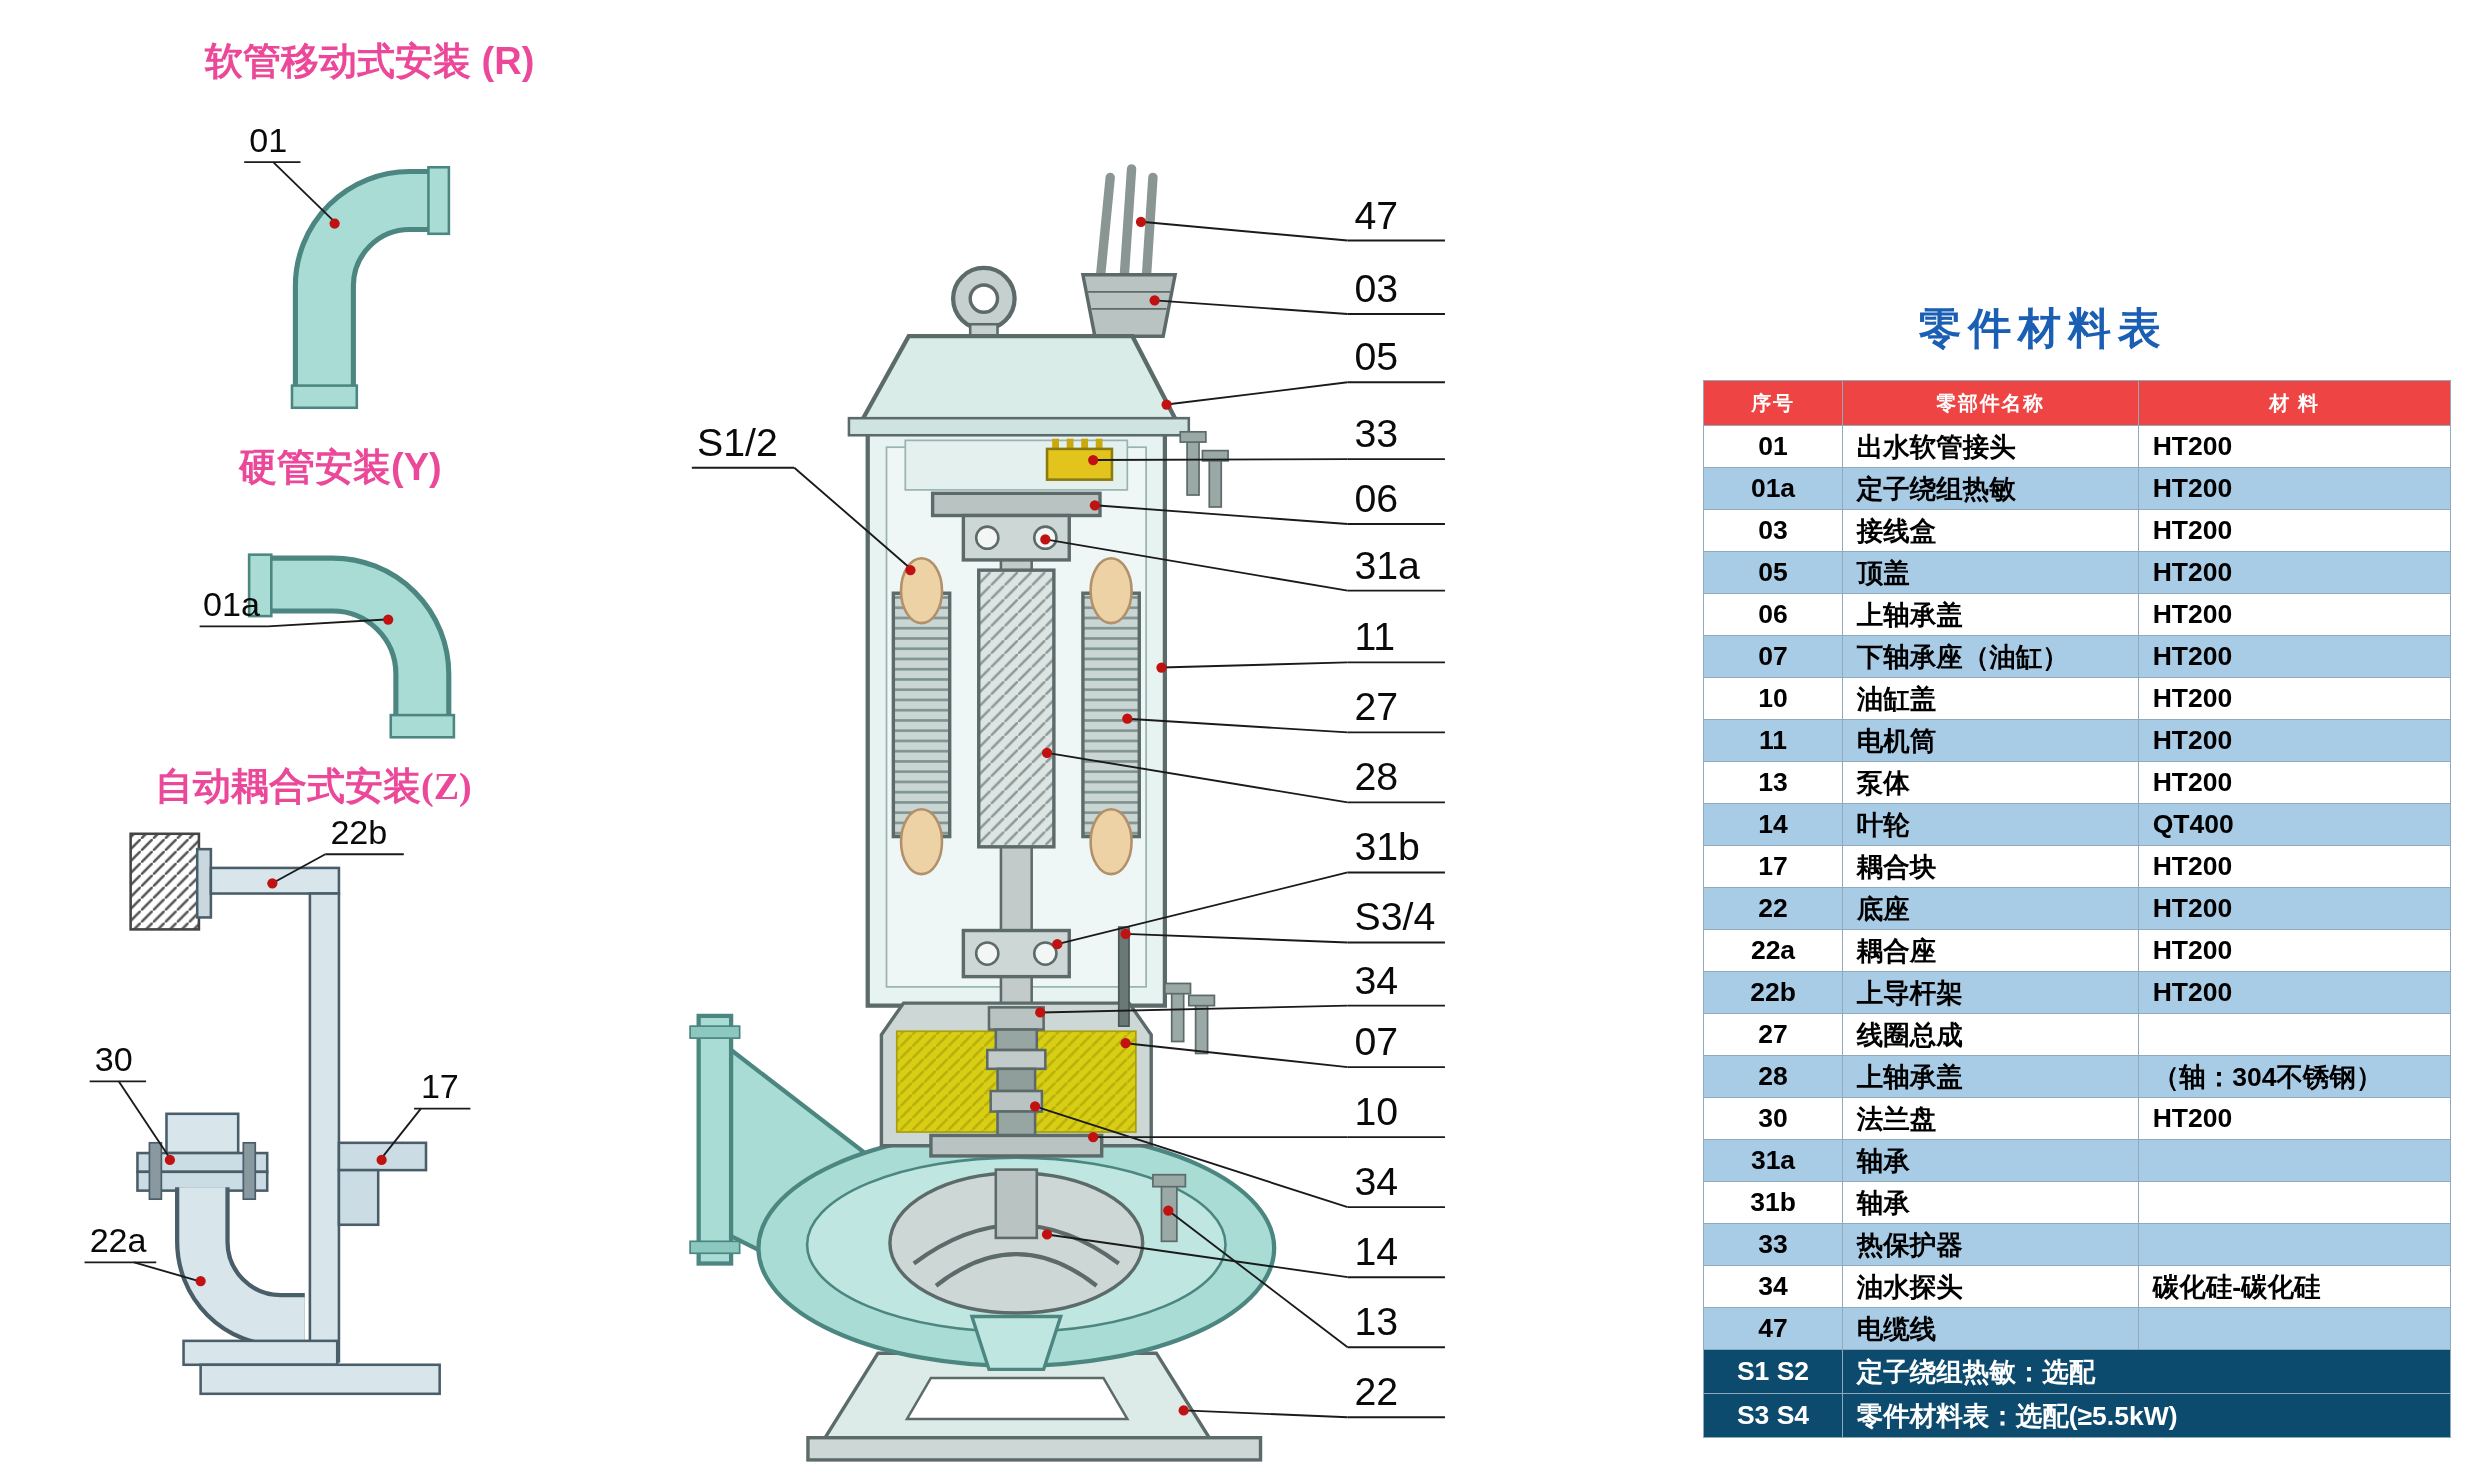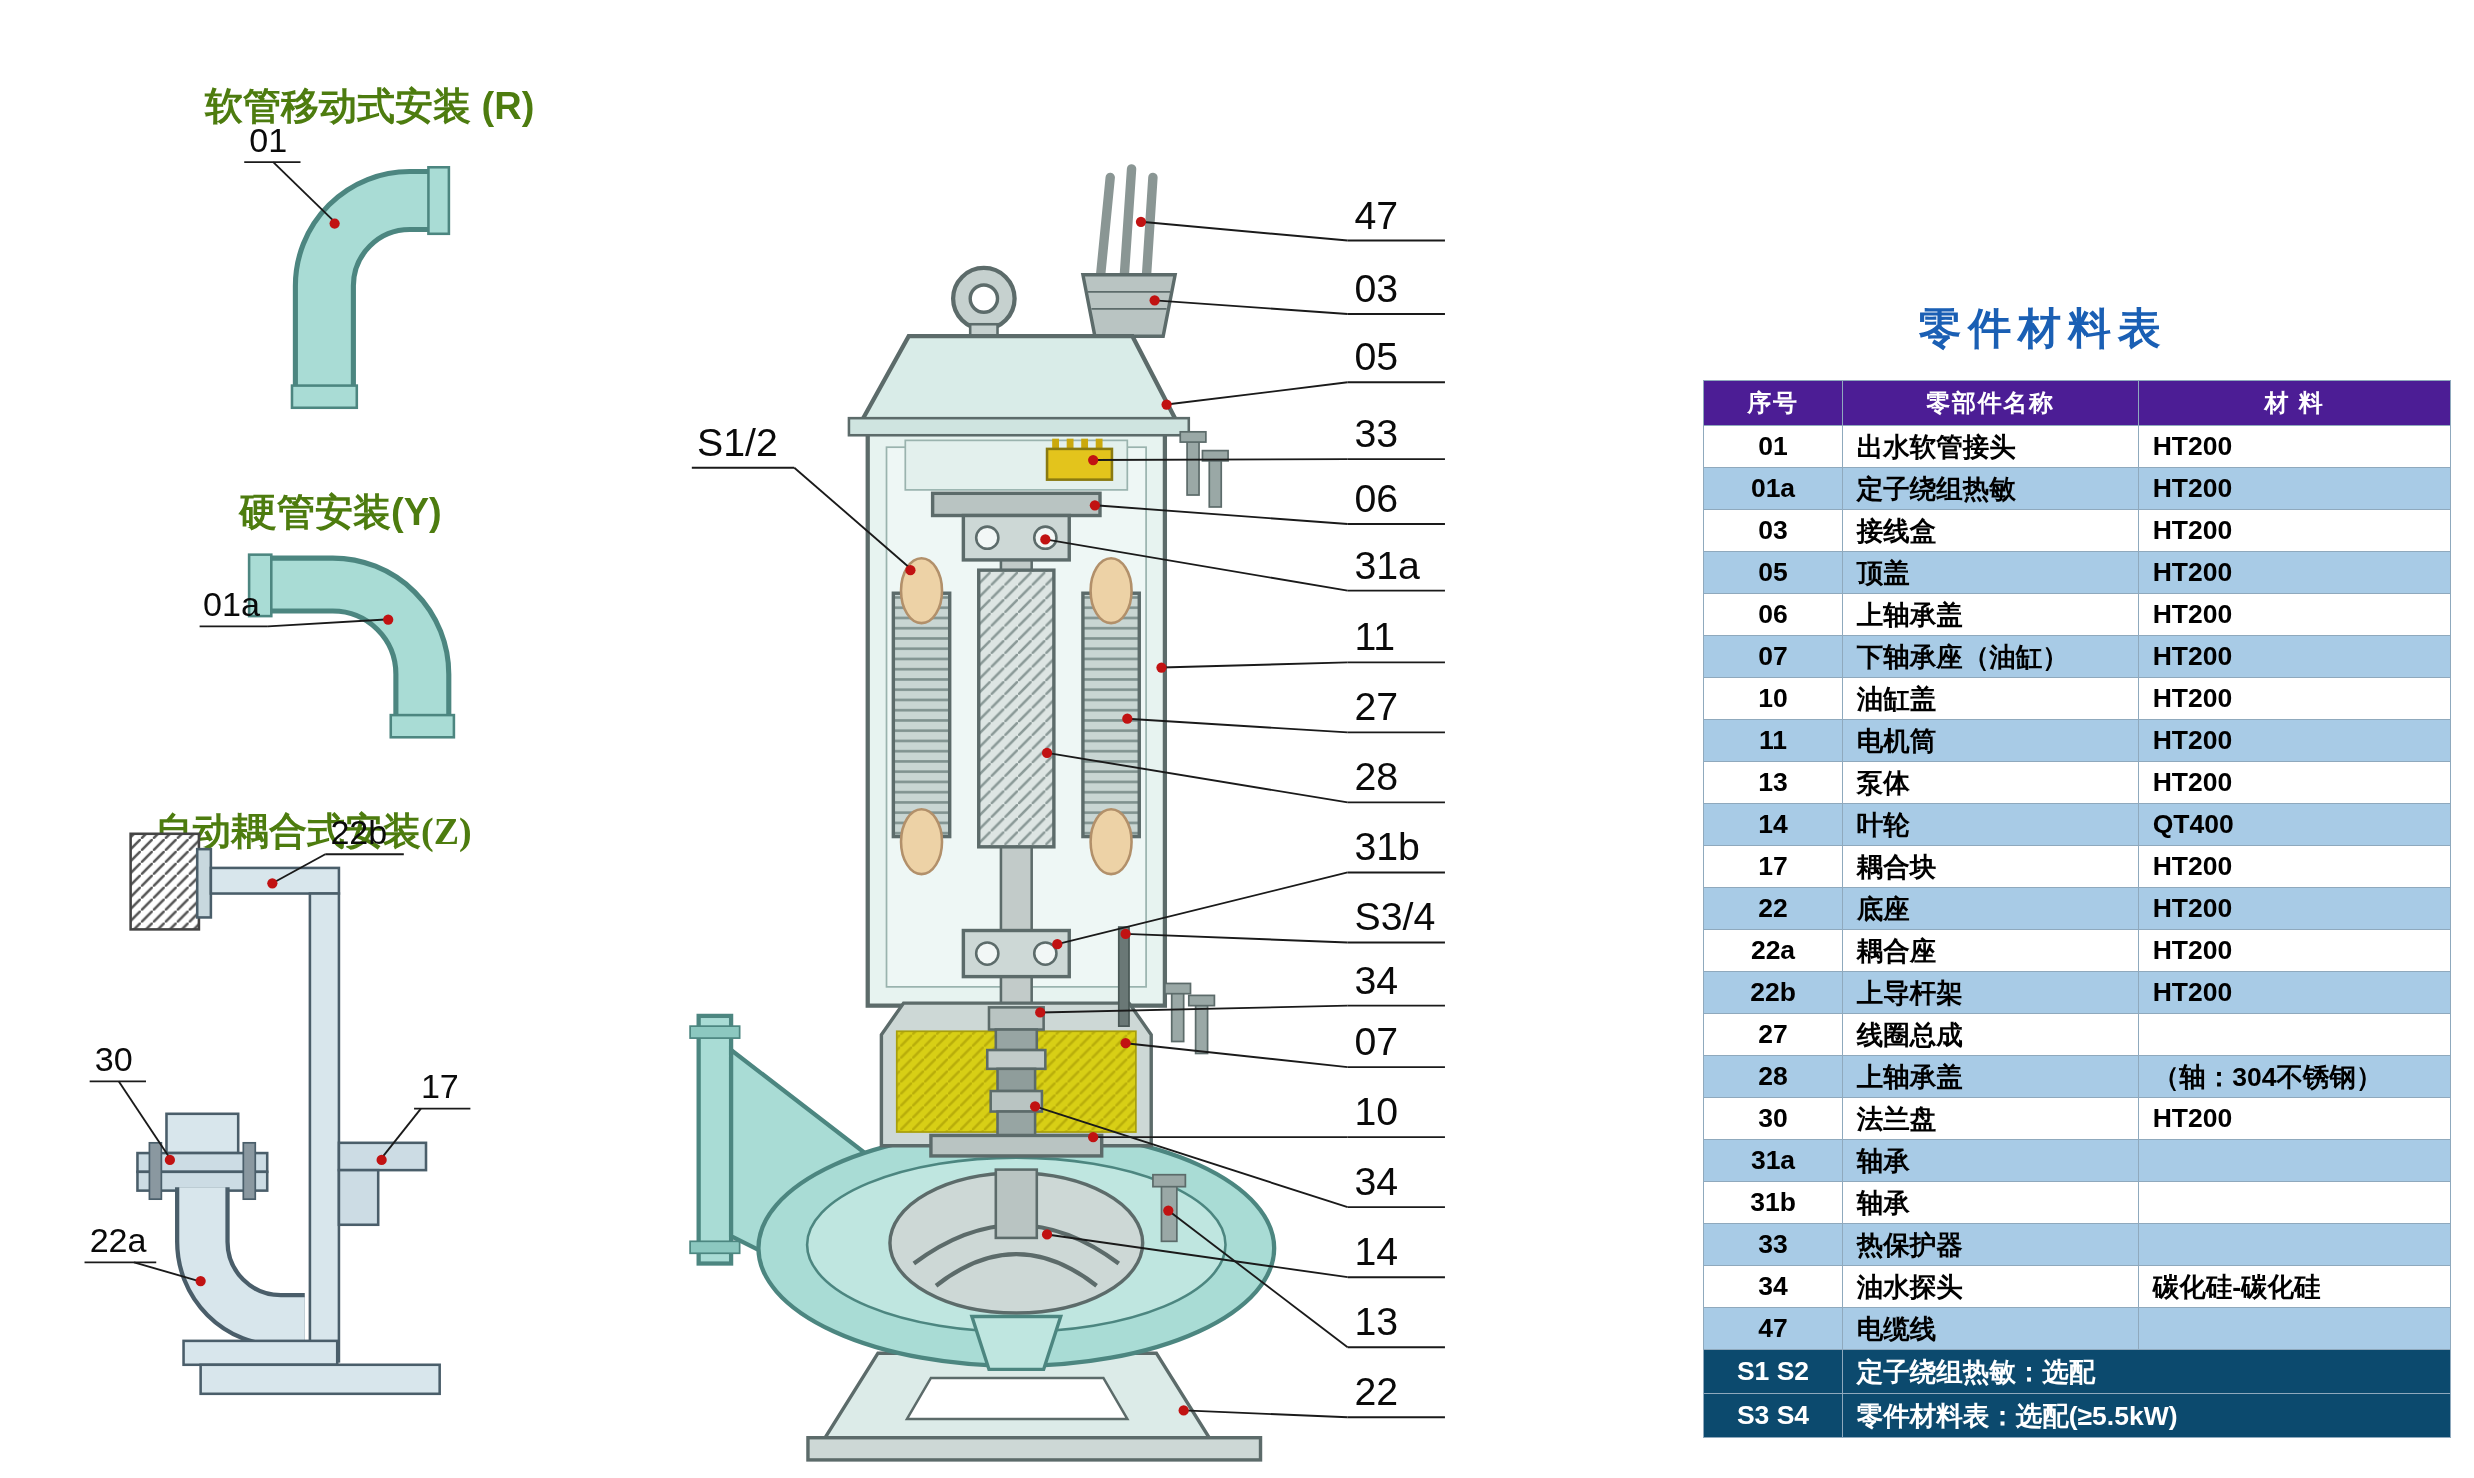--- a/index.html
+++ b/index.html
@@ -1,30 +1,30 @@
 <!DOCTYPE html>
 <html style="font-size:13.7px"><head>
 <meta charset="utf-8">
 <style>
   html,body{margin:0;padding:0;background:#ffffff;}
   #canvas{position:relative;width:2475px;height:1479px;background:#ffffff;overflow:hidden;
           font-family:"Liberation Sans",sans-serif;}
-  .sec-title{position:absolute;font-size:38px;font-weight:700;color:#4d7c0f;white-space:nowrap;margin-top:45px;}
+  .sec-title{position:absolute;font-size:38px;font-weight:700;color:#ec4899;white-space:nowrap;}
   .dg{position:absolute;}
   svg text{font-family:"Liberation Sans",sans-serif;}
   .co{font-size:46px;fill:#0a0a0a;}
   .lbl{font-size:40px;fill:#0a0a0a;}
   .ldr{stroke:#1a1a1a;stroke-width:2.2;fill:none;}
   .dot{fill:#c11212;stroke:none;}
   #table-wrap{position:absolute;left:1703px;top:300px;width:680px;}
   .tbl-title{font-size:43px;font-weight:700;color:#1a5fb4;text-align:center;margin:0 0 22px 0;letter-spacing:6.8px;}
   table{border-collapse:collapse;width:748px;table-layout:fixed;}
   th,td{border:1.7px solid #8fa9bd;height:41px;font-size:26.5px;font-weight:700;color:#000;
         padding:0 5.1px 0 13.7px;text-align:left;white-space:nowrap;overflow:hidden;}
-  th{background:#4c1d95;color:#ffffff;text-align:center;font-size:24px;padding:0;height:44px;letter-spacing:1.7px;}
+  th{background:#ef4444;color:#ffffff;text-align:center;font-size:20px;padding:0;height:44px;letter-spacing:1.7px;}
   td.no{text-align:center;padding:0;}
   tbody tr:nth-child(even) td{background:#a8cbe6;}
   tr.foot td{background:#0c4a6e;color:#ffffff;height:43px;}
 </style>
 </head>
 <body>
 
 <div id="canvas">
 
   <div class="sec-title" style="left:205px;top:36px;">软管移动式安装 (R)</div>

